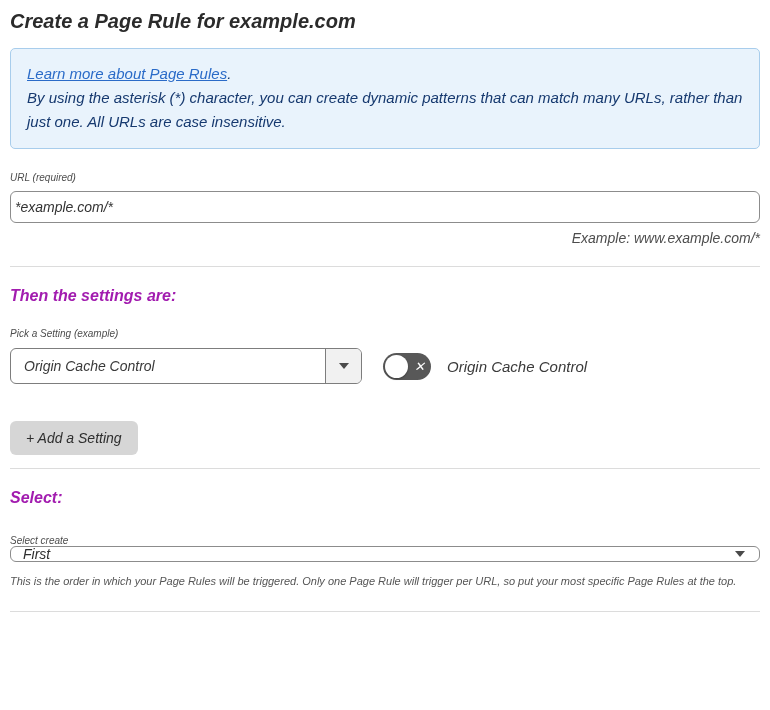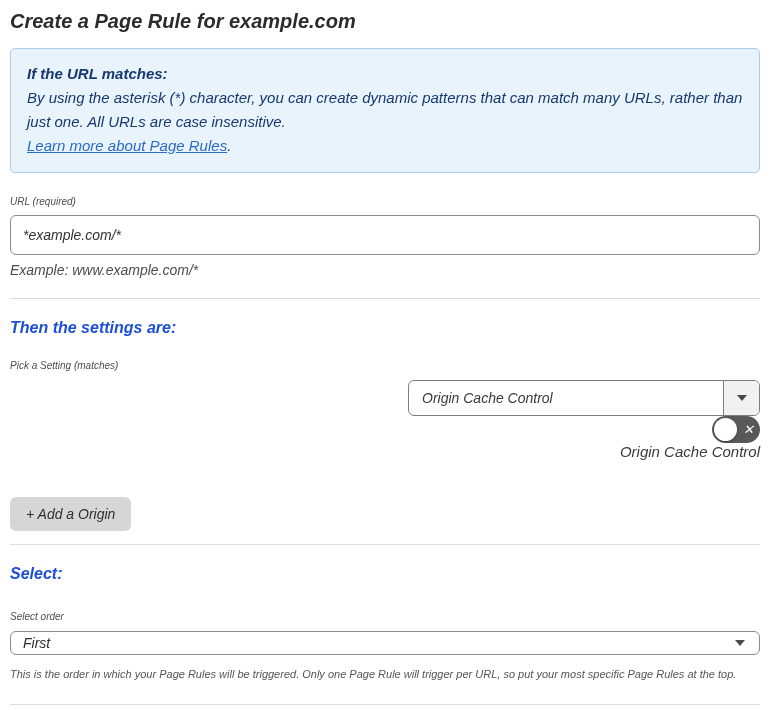--- a/index.html
+++ b/index.html
@@ -32,51 +32,51 @@
     cursor: pointer;
   }
   .field-label {
     margin-top: 23px;
     font-size: 10px;
     color: #4d4d4d;
   }
   .text-input {
     margin-top: 8px;
     width: 100%;
-    height: 40px;
+    height: 32px;
     border: 1px solid #8c8c8c;
     border-radius: 6px;
-    padding: 0 12px;
+    padding: 0 4px;
     font-family: "Liberation Sans", sans-serif;
     font-size: 14px;
     color: #333333;
     background: #ffffff;
     outline: none;
   }
   .helper-text {
     margin-top: 7px;
     font-size: 14px;
     color: #4d4d4d;
+    text-align: right;
   }
   .divider {
     border: none;
     border-top: 1px solid #dcdcdc;
     margin-top: 20px;
   }
   .section-heading {
     margin-top: 20px;
     font-size: 16px;
     font-weight: bold;
-    color: #1d4ed8;
+    color: #a21caf;
   }
   .picker-row {
     margin-top: 9px;
     display: flex;
-    align-items: flex-end;
-    flex-direction: column;
+    align-items: center;
   }
   .select-box {
     display: flex;
     align-items: stretch;
     width: 352px;
     height: 36px;
     border: 1px solid #7d7d7d;
     border-radius: 6px;
     overflow: hidden;
     background: #ffffff;
@@ -143,23 +143,22 @@
     background: #d6d6d6;
     border: none;
     border-radius: 6px;
     padding: 9px 16px;
     font-family: "Liberation Sans", sans-serif;
     font-size: 14px;
     color: #2e2e2e;
     cursor: pointer;
   }
   .order-select {
-    margin-top: 9px;
     width: 100%;
-    height: 24px;
+    height: 16px;
     border: 1px solid #8c8c8c;
     border-radius: 6px;
     display: flex;
     align-items: center;
     justify-content: space-between;
     padding: 0 14px 0 12px;
     font-size: 14px;
     color: #2f2f2f;
     background: #ffffff;
     cursor: pointer;
@@ -173,56 +172,55 @@
   }
 </style>
 </head>
 <body>
 
 
 
 <h1 class="page-title">Create a Page Rule for example.com</h1>
 
 <div class="info-box">
-  <div class="info-heading">If the URL matches:</div>
+  <div><a class="info-link">Learn more about Page Rules</a><span>.</span></div>
   <div>By using the asterisk (*) character, you can create dynamic patterns that can match many URLs, rather than just one. All URLs are case insensitive.</div>
-  <div><a class="info-link">Learn more about Page Rules</a><span>.</span></div>
 </div>
 
 <div class="field-label">URL (required)</div>
 <input class="text-input" type="text" value="*example.com/*" style="">
 <div class="helper-text">Example: www.example.com/*</div>
 
 <hr class="divider">
 
 <div class="section-heading">Then the settings are:</div>
 
-<div class="field-label">Pick a Setting (matches)</div>
+<div class="field-label">Pick a Setting (example)</div>
 
 <div class="picker-row">
   <div class="select-box">
     <div class="select-value">Origin Cache Control</div>
     <div class="select-caret-box">
       <span class="caret-down"></span>
     </div>
   </div>
   <div class="toggle">
     <span class="toggle-knob"></span>
     <span class="toggle-x">✕</span>
   </div>
   <div class="toggle-caption">Origin Cache Control</div>
 </div>
 
-<button class="add-setting-btn">+ Add a Origin</button>
+<button class="add-setting-btn">+ Add a Setting</button>
 
 <hr class="divider" style="margin-top:13px;">
 
 <div class="section-heading">Select:</div>
 
-<div class="field-label" style="margin-top:28px;">Select order</div>
+<div class="field-label" style="margin-top:28px;">Select create</div>
 
 <div class="order-select">
   <span>First</span>
   <span class="caret-down"></span>
 </div>
 
 <div class="order-help">This is the order in which your Page Rules will be triggered. Only one Page Rule will trigger per URL, so put your most specific Page Rules at the top.</div>
 
 <hr class="divider" style="margin-top:18px;">
 

